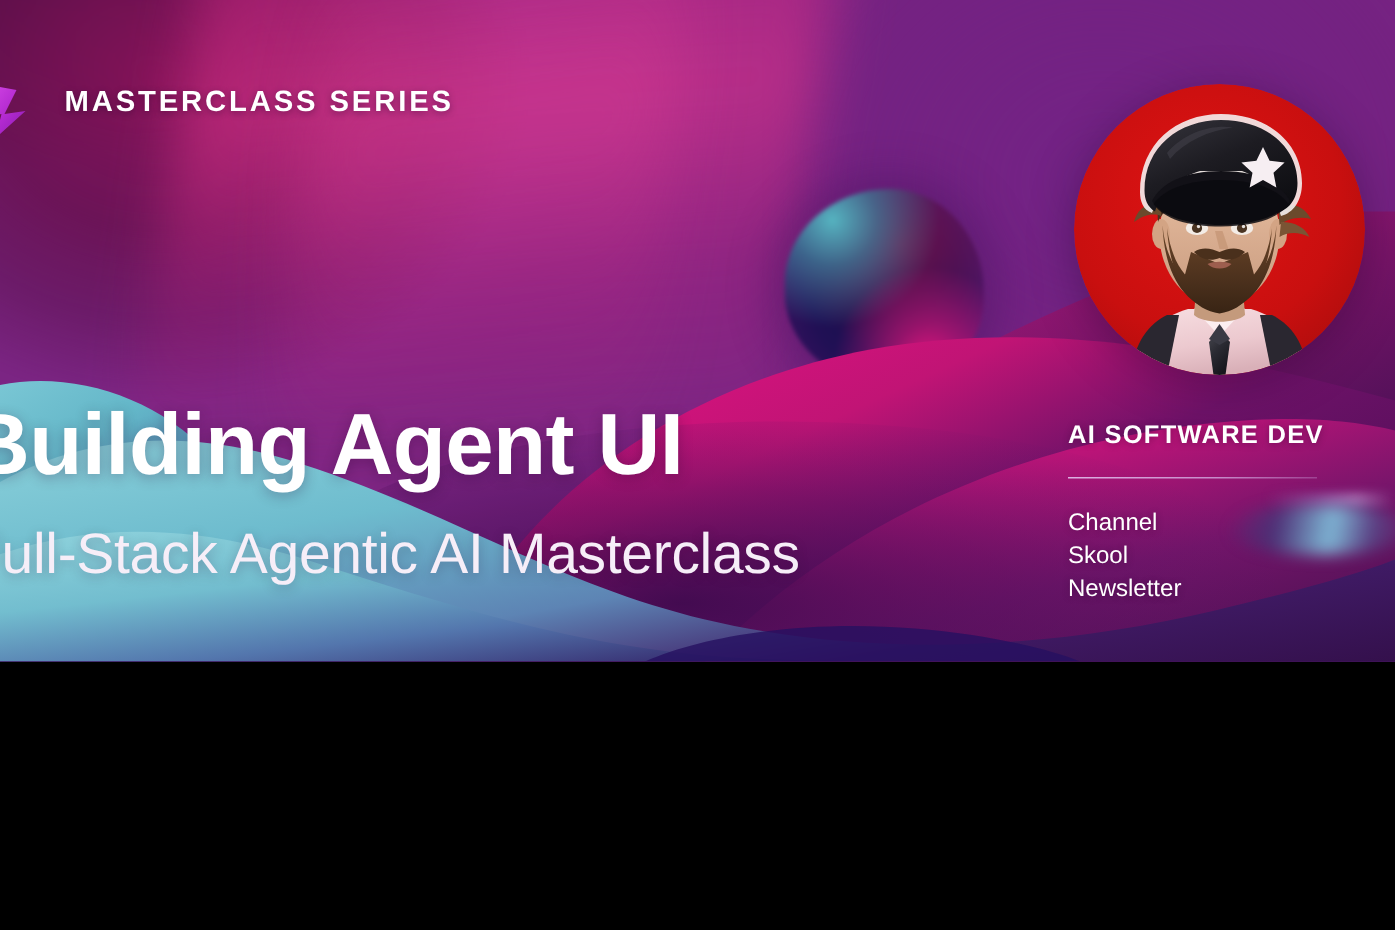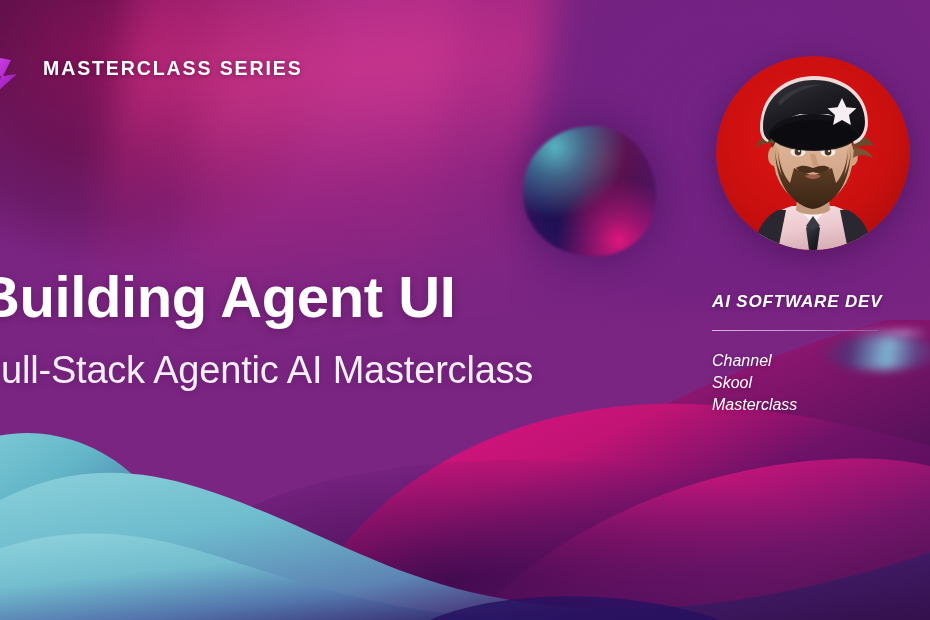--- a/index.html
+++ b/index.html
@@ -9,21 +9,21 @@
     width: 930px;
     height: 620px;
     overflow: hidden;
     background: #000;
     font-family: "Liberation Sans", sans-serif;
   }
 
   #banner {
     position: relative;
     width: 930px;
-    height: 620px;
+    height: 441px;
     overflow: hidden;
     background: #4c1d95;
     isolation: isolate;
   }
 
   
   .bg-layer { position: absolute; pointer-events: none; }
 
   
   .bg-base {
@@ -190,23 +190,22 @@
     width: 194px; height: 194px;
     border-radius: 50%;
     overflow: hidden;
     box-shadow: 0 6px 30px rgba(30,0,40,0.35);
   }
   .avatar-wrap svg { display: block; width: 194px; height: 194px; }
 
   
   .panel {
     position: absolute;
-    left: 712px; top: 292px;
+    left: 712px; top: 280px;
     width: 200px;
-    font-style: italic;
   }
   .panel-title {
     font-size: 17px;
     font-weight: 700;
     letter-spacing: 0.85px;
     color: #ffffff;
     white-space: nowrap;
     text-shadow: 0 1px 5px rgba(40,0,45,0.4);
   }
   .panel-divider {
@@ -446,17 +445,17 @@
       </g>
     </svg>
   </div>
 
   <div class="panel">
     <div class="panel-title">AI SOFTWARE DEV</div>
     <div class="panel-divider"></div>
     <ul class="panel-links">
       <li>Channel</li>
       <li>Skool</li>
-      <li>Masterclass</li>
+      <li>Newsletter</li>
     </ul>
   </div>
 
 </div>
 
 </body></html>

